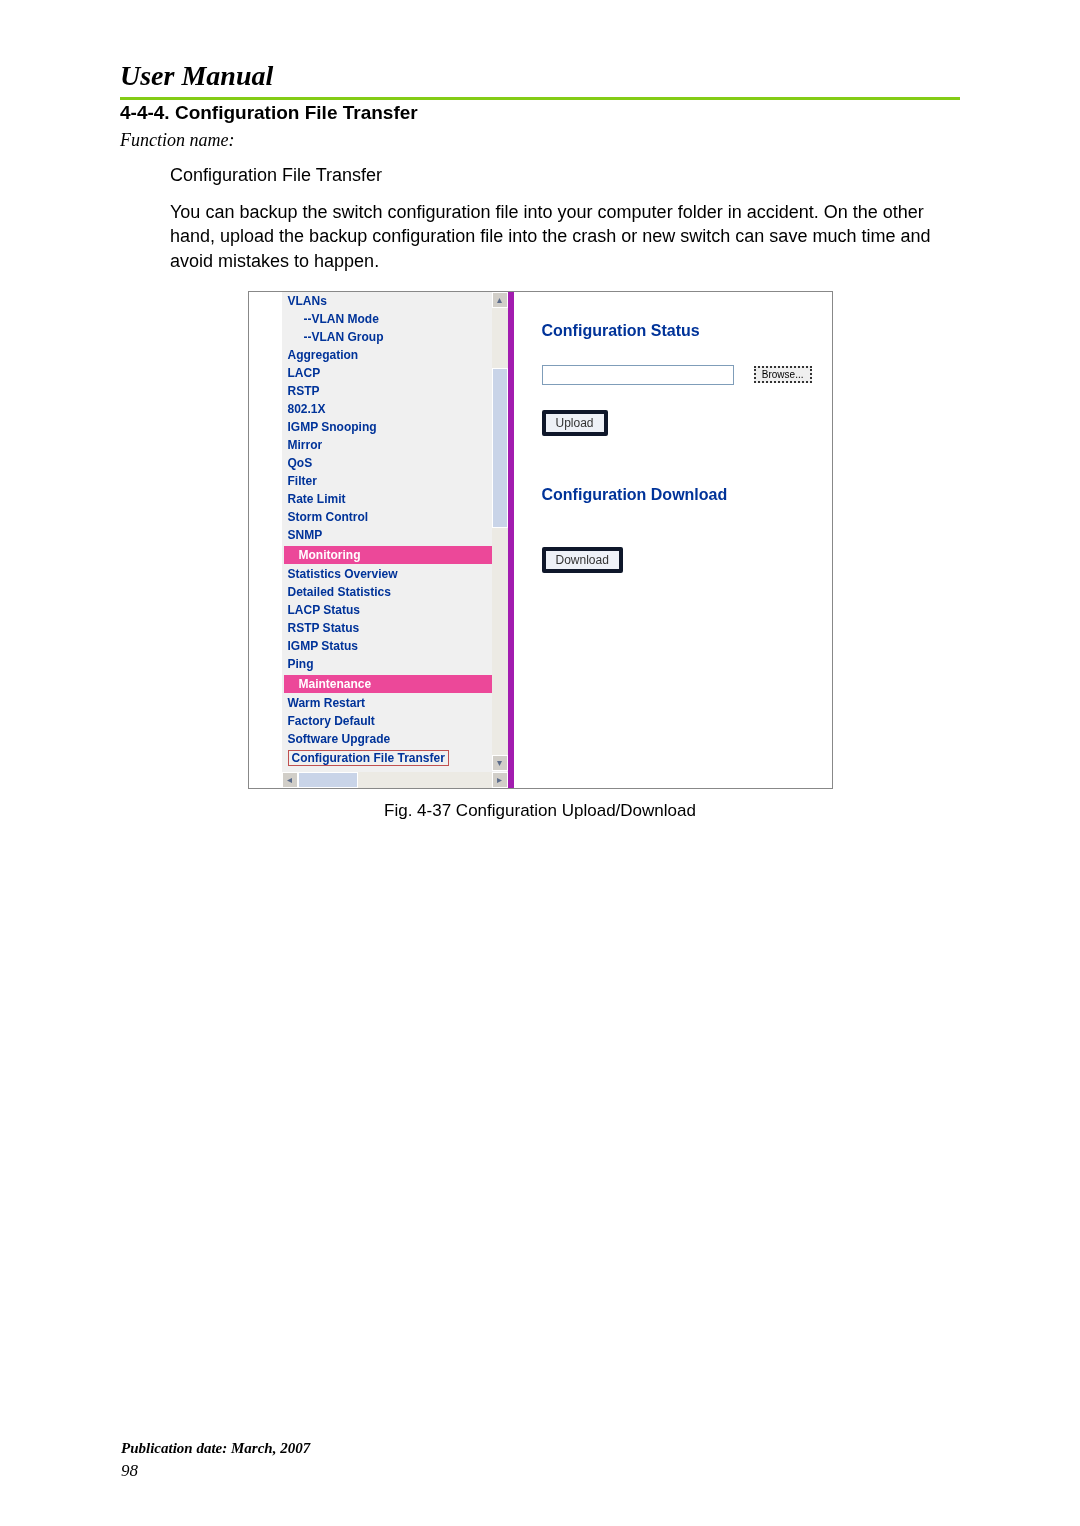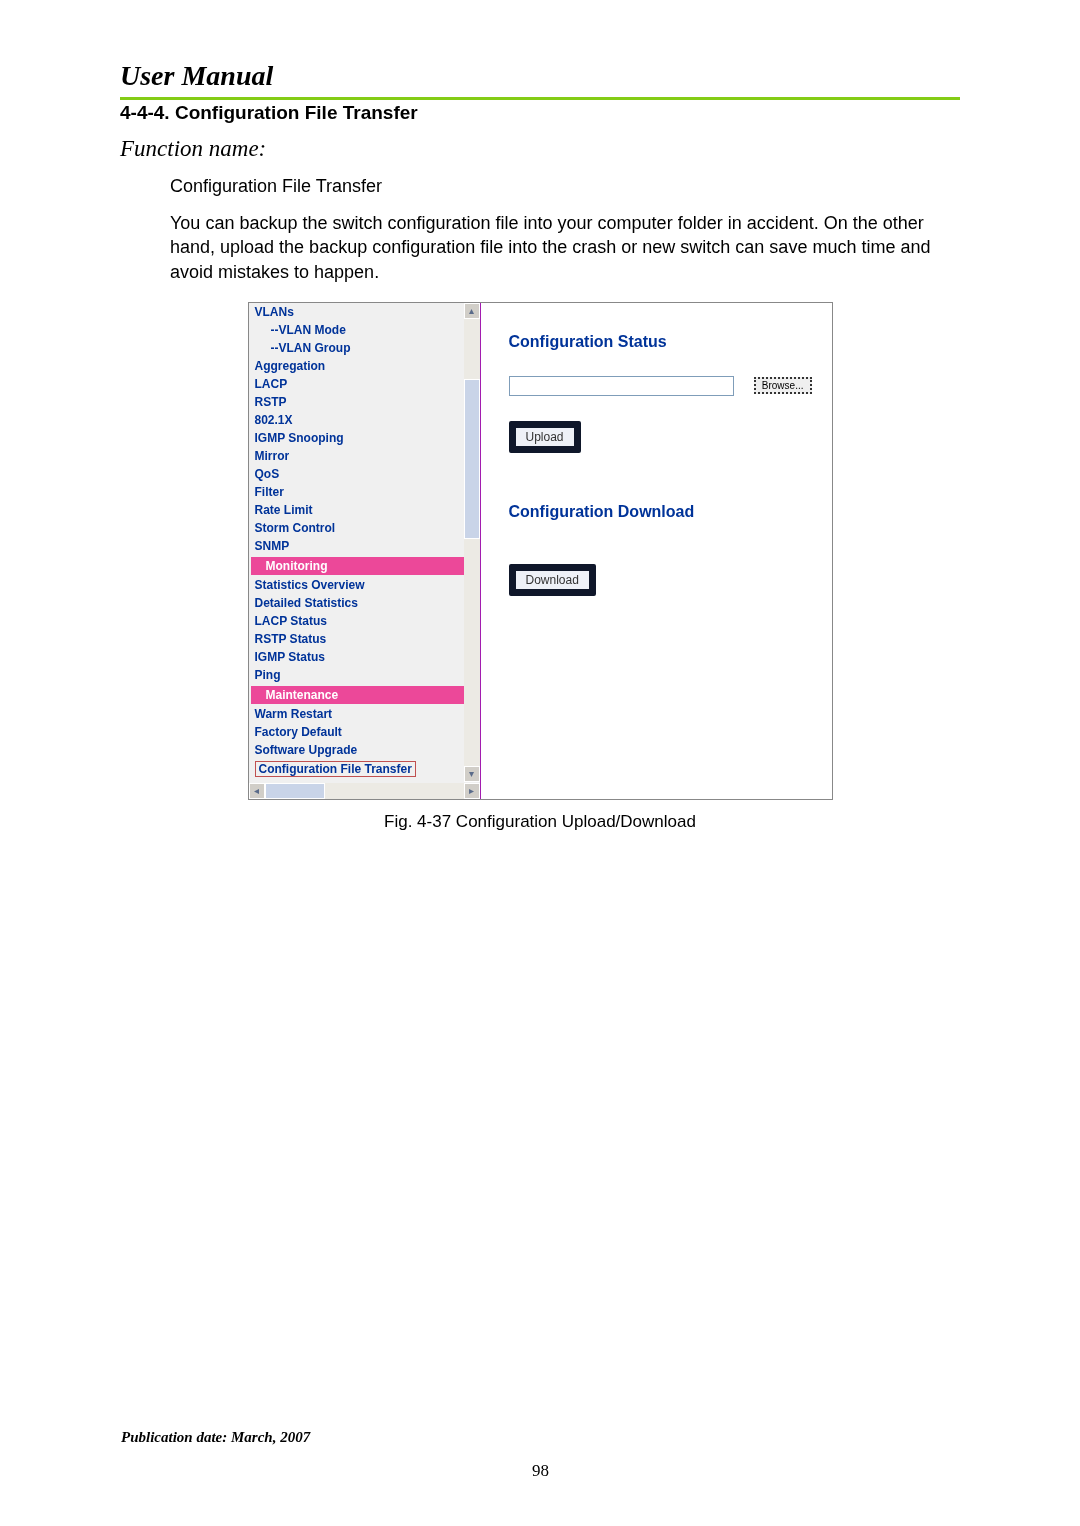--- a/index.html
+++ b/index.html
@@ -22,22 +22,22 @@
     margin-bottom: 2px;
   }
   .section-heading {
     font-family: Arial, Helvetica, sans-serif;
     font-weight: bold;
     font-size: 19px;
     margin-top: 2px;
   }
   .func-label {
     font-style: italic;
-    font-size: 23px;
-    margin-top: 12px;
+    font-size: 18px;
+    margin-top: 6px;
   }
   .func-name {
     font-family: Arial, Helvetica, sans-serif;
     font-size: 18px;
     margin: 14px 0 14px 50px;
   }
   .func-desc-label {
     font-style: italic;
     font-size: 19px;
     margin-top: 10px;
@@ -57,23 +57,24 @@
     border: 1px solid #888;
     width: 585px;
     height: 498px;
     display: flex;
     font-family: Verdana, Geneva, sans-serif;
     font-size: 12px;
   }
   .sidebar {
     width: 232px;
     background: #f0f0f0;
-    border-right: 1px solid #a21caf;
+    border-right: 6px solid #a21caf;
     position: relative;
     overflow: hidden;
+    margin-left: 33px;
   }
   .sidebar-content {
     padding: 0 0 0 6px;
   }
   .nav-item {
     color: #003399;
     font-weight: bold;
     font-size: 12px;
     padding: 2px 0;
     cursor: pointer;
@@ -181,21 +182,21 @@
     font-size: 10px;
     padding: 1px 6px;
     border: 2px dotted #333;
     background: #efefef;
     font-family: Verdana, Geneva, sans-serif;
   }
   .action-btn {
     font-family: Verdana, Geneva, sans-serif;
     font-size: 12px;
     padding: 2px 10px;
-    border: 7px solid #0f172a;
+    border: 4px solid #0f172a;
     background: #eef1f7;
     border-radius: 2px;
     color: #333;
     margin-bottom: 50px;
     display: inline-block;
   }
   .figure-caption {
     text-align: center;
     font-family: Arial, Helvetica, sans-serif;
     font-size: 17px;
@@ -210,23 +211,24 @@
   .footer-pub {
     font-style: italic;
     font-weight: bold;
     font-size: 15px;
   }
   .footer-rev {
     font-style: italic;
     font-size: 15px;
   }
   .footer-page {
-    text-align: center;
+    text-align: left;
+    font-style: italic;
     font-size: 17px;
-    margin-top: 15px;
+    margin-top: 4px;
   }
 </style>
 </head>
 <body>
 
 <div class="page">
   <div class="manual-header">User Manual</div>
   <div class="section-heading">4-4-4. Configuration File Transfer</div>
   <div class="func-label">Function name:</div>
   <div class="func-name">Configuration File Transfer</div>

